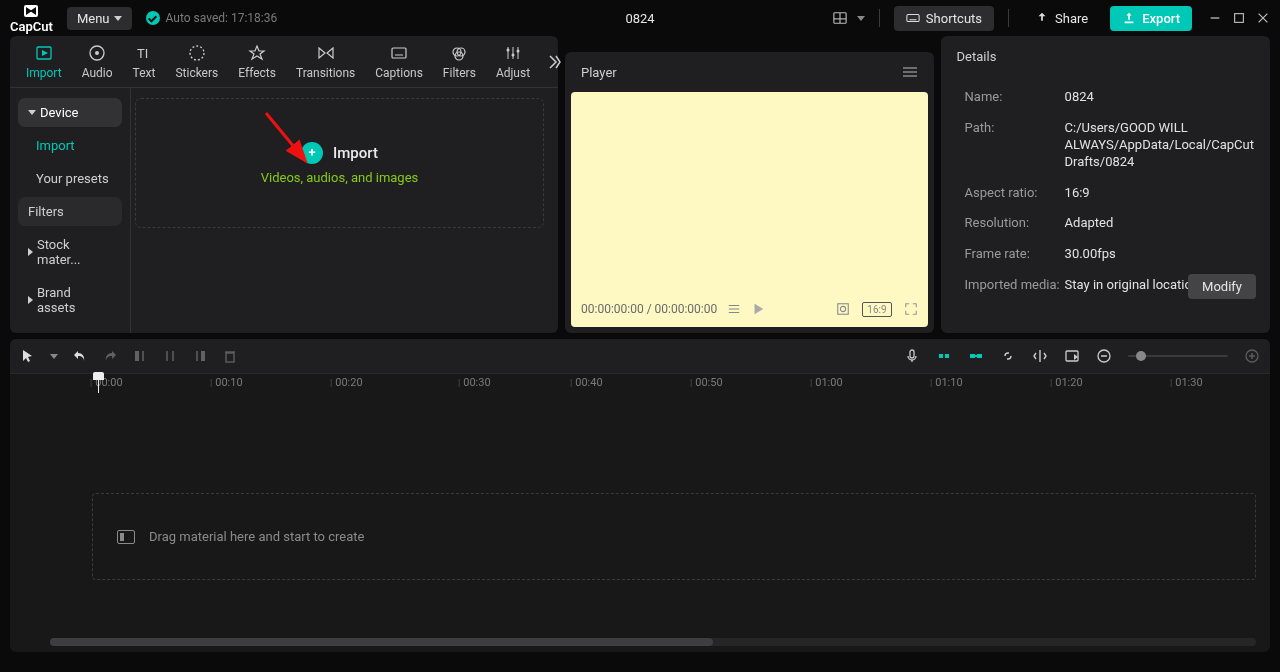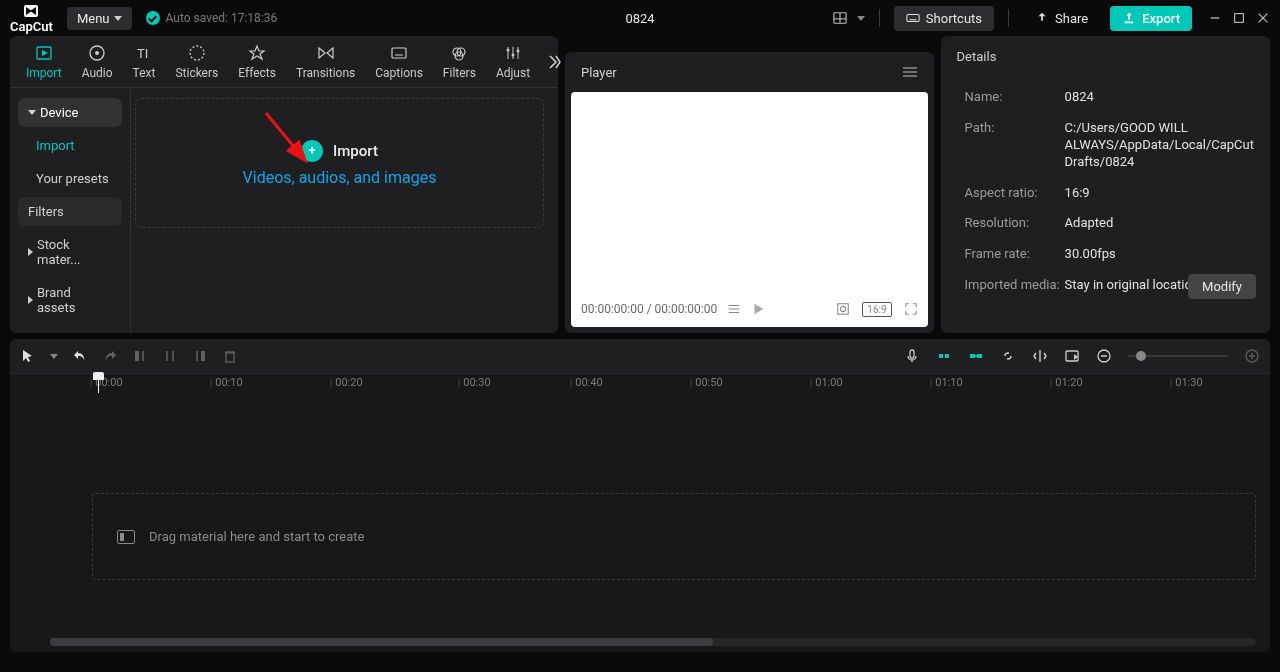--- a/index.html
+++ b/index.html
@@ -43,28 +43,28 @@
 
 .tri { width:0; height:0; border-style:solid; display:inline-block; }
 .tri.down { border-width:5px 4px 0 4px; border-color:#cfcfcf transparent transparent; }
 .tri.right { border-width:4px 0 4px 5px; border-color:transparent transparent transparent #cfcfcf; }
 
 .import-area { flex:1; padding:10px 14px 10px 4px; border-left:1px solid #323234; }
 .import-drop { border:1px dashed #3a3a3c; border-radius:6px; height:130px; display:flex; flex-direction:column; align-items:center; justify-content:center; gap:6px; position:relative; }
 .plus-btn { width:22px; height:22px; border-radius:50%; background:#00c8b7; display:flex; align-items:center; justify-content:center; color:#fff; font-weight:bold; }
 .import-row { display:flex; align-items:center; gap:10px; }
 .import-label { color:#eaeaea; font-size:15px; font-weight:500; }
-.import-sub { color:#0ea5e9; font-size:16px; }
+.import-sub { color:#84cc16; font-size:13px; }
 .red-arrow { position:absolute; left:126px; top:10px; width:50px; height:60px; pointer-events:none; }
 
 
 .player-panel { width:373px;margin-top:16px; }
 .panel-head { height:40px; display:flex; align-items:center; padding:0 16px; color:#cfcfcf; font-size:13px; }
 .panel-head .menu-icon { margin-left:auto; color:#7a7a7a; cursor:pointer; }
-.player-body { flex:1; background:#ffffff; margin:0 6px 6px 6px; border-radius:4px; position:relative; }
+.player-body { flex:1; background:#fef9c3; margin:0 6px 6px 6px; border-radius:4px; position:relative; }
 .player-controls { position:absolute; bottom:0; left:0; right:0; height:36px; display:flex; align-items:center; padding:0 10px; color:#6a6a6a; font-size:12px; gap:10px; }
 .pc-right { margin-left:auto; display:flex; align-items:center; gap:12px; }
 .play-btn { cursor:pointer; }
 .ratio-box { border:1px solid #555; padding:1px 4px; font-size:10px; border-radius:2px; color:#888; }
 
 
 .details-panel { flex:1; }
 .details-body { padding:6px 16px 6px 24px; overflow:hidden; position:relative; }
 .drow { display:flex; padding:7px 0; }
 .dkey { width:100px; color:#9a9a9a; font-size:13px; }

